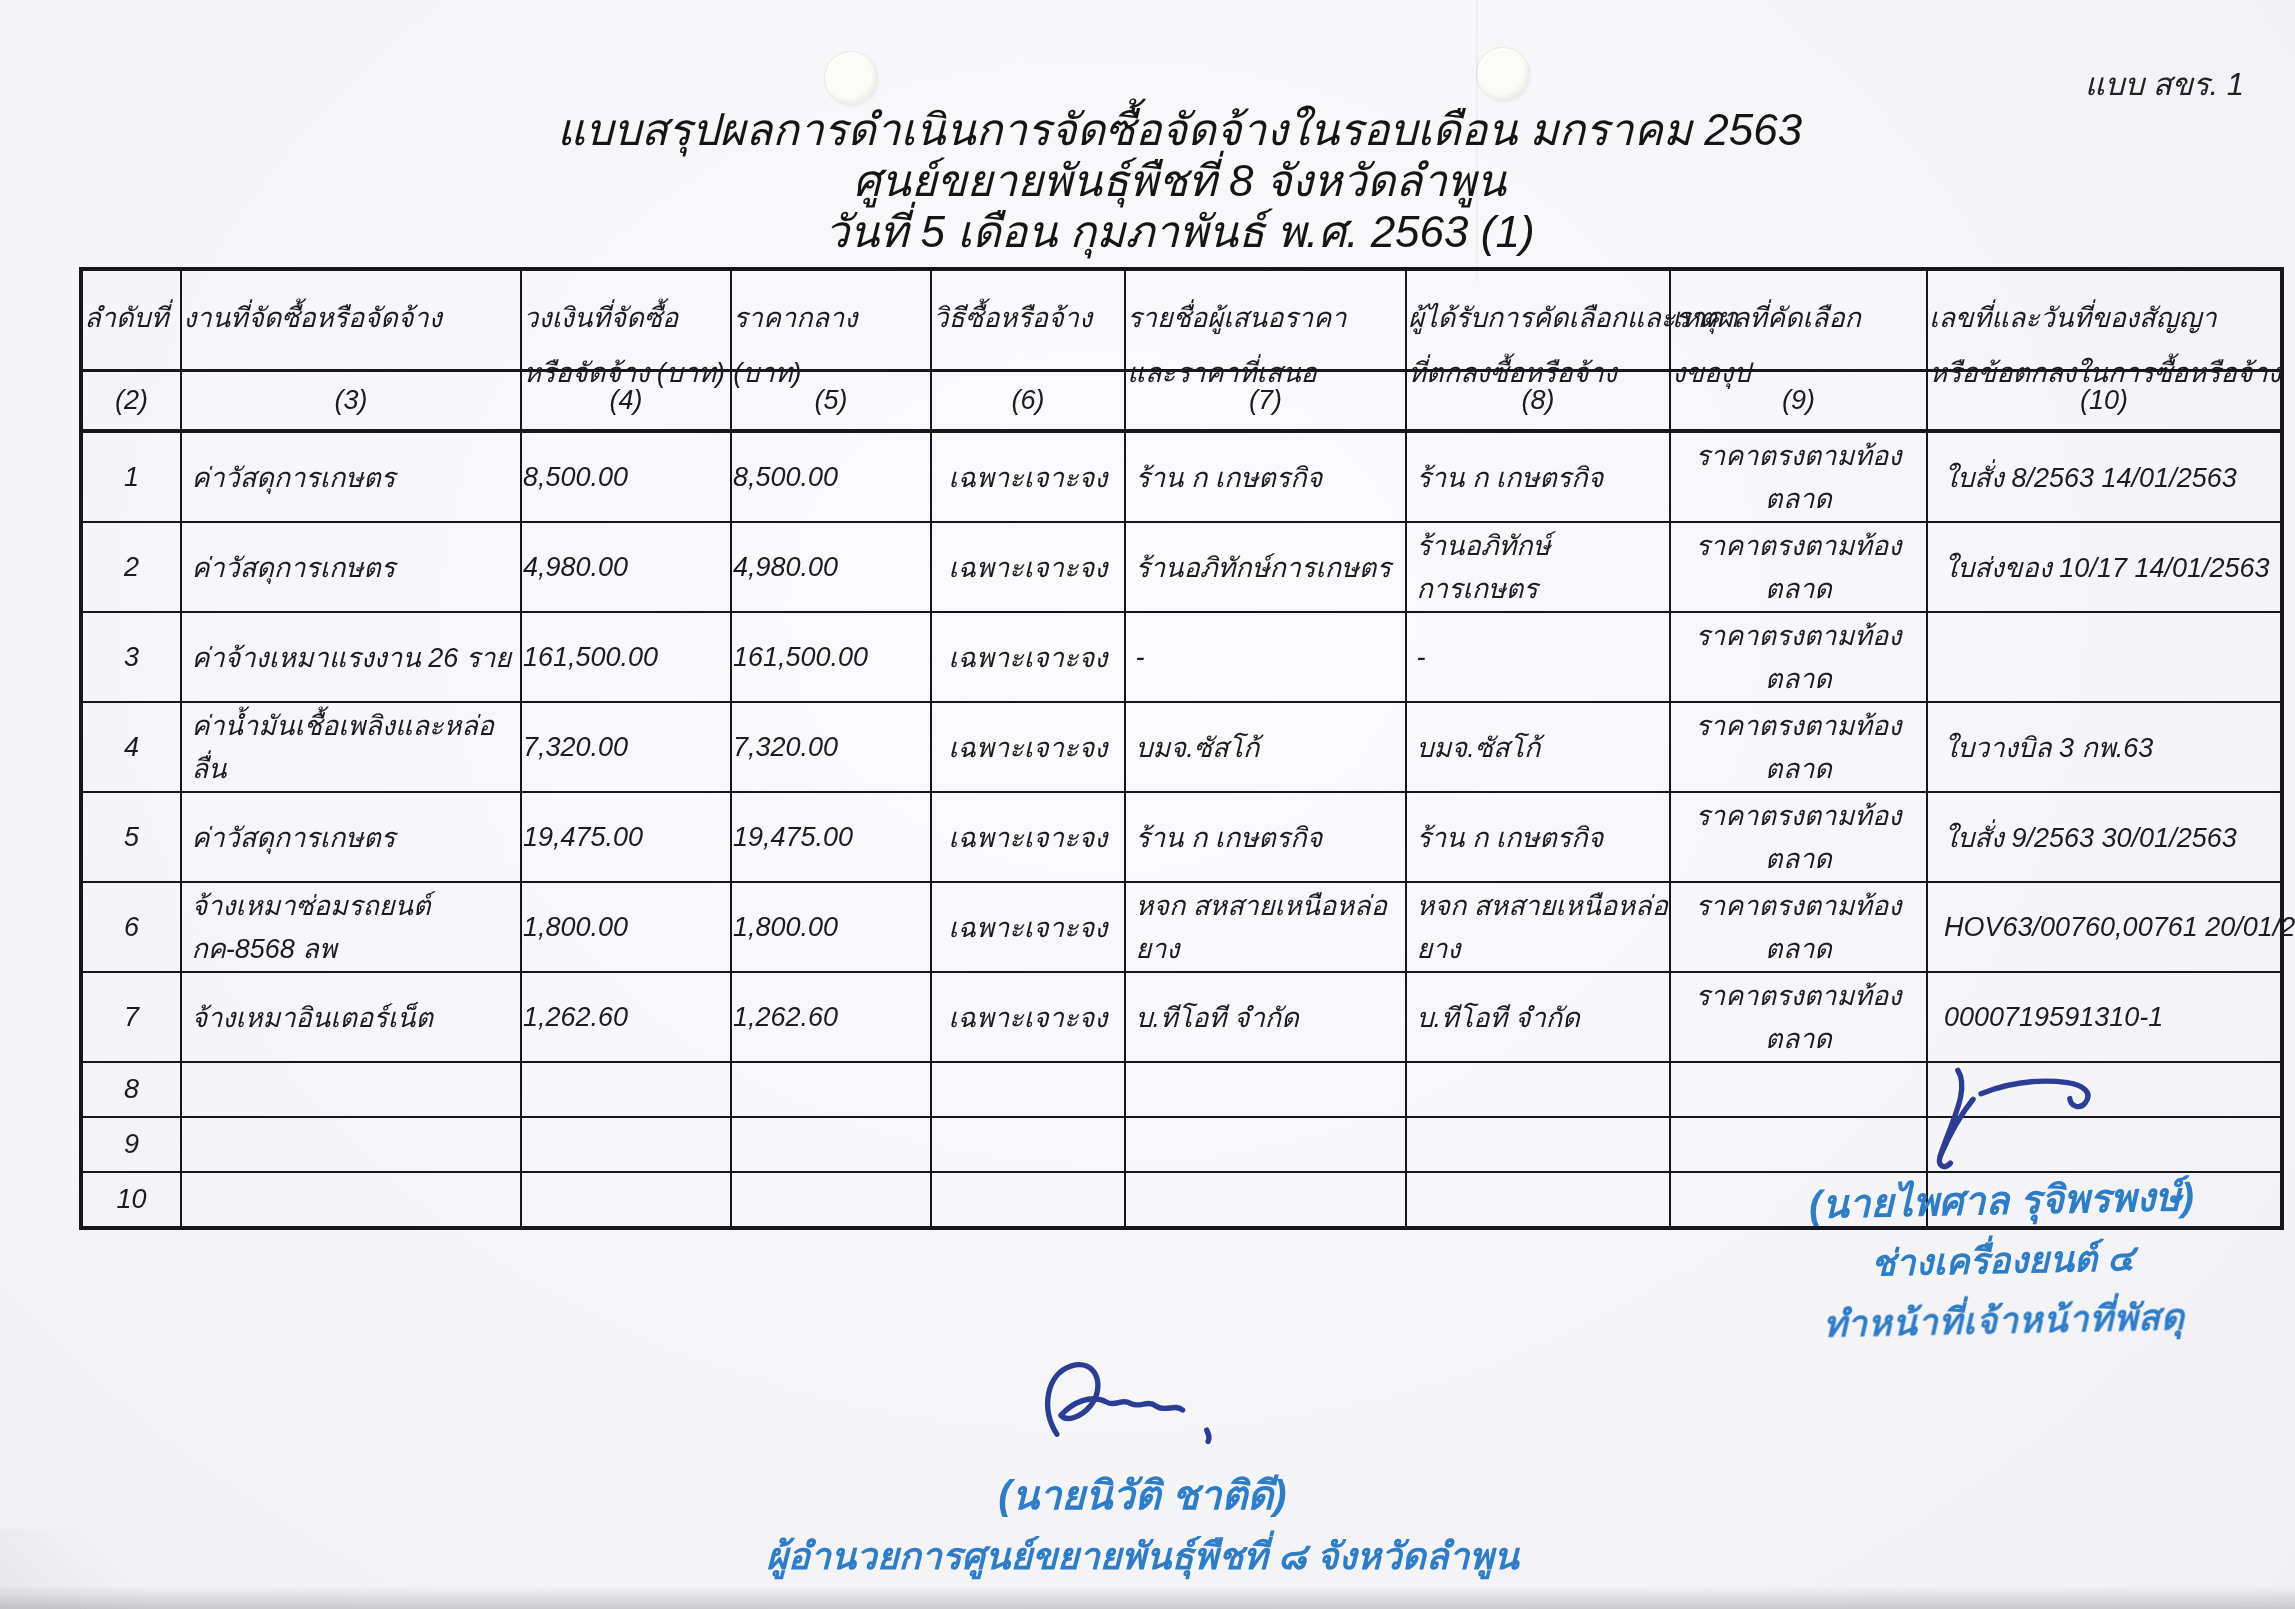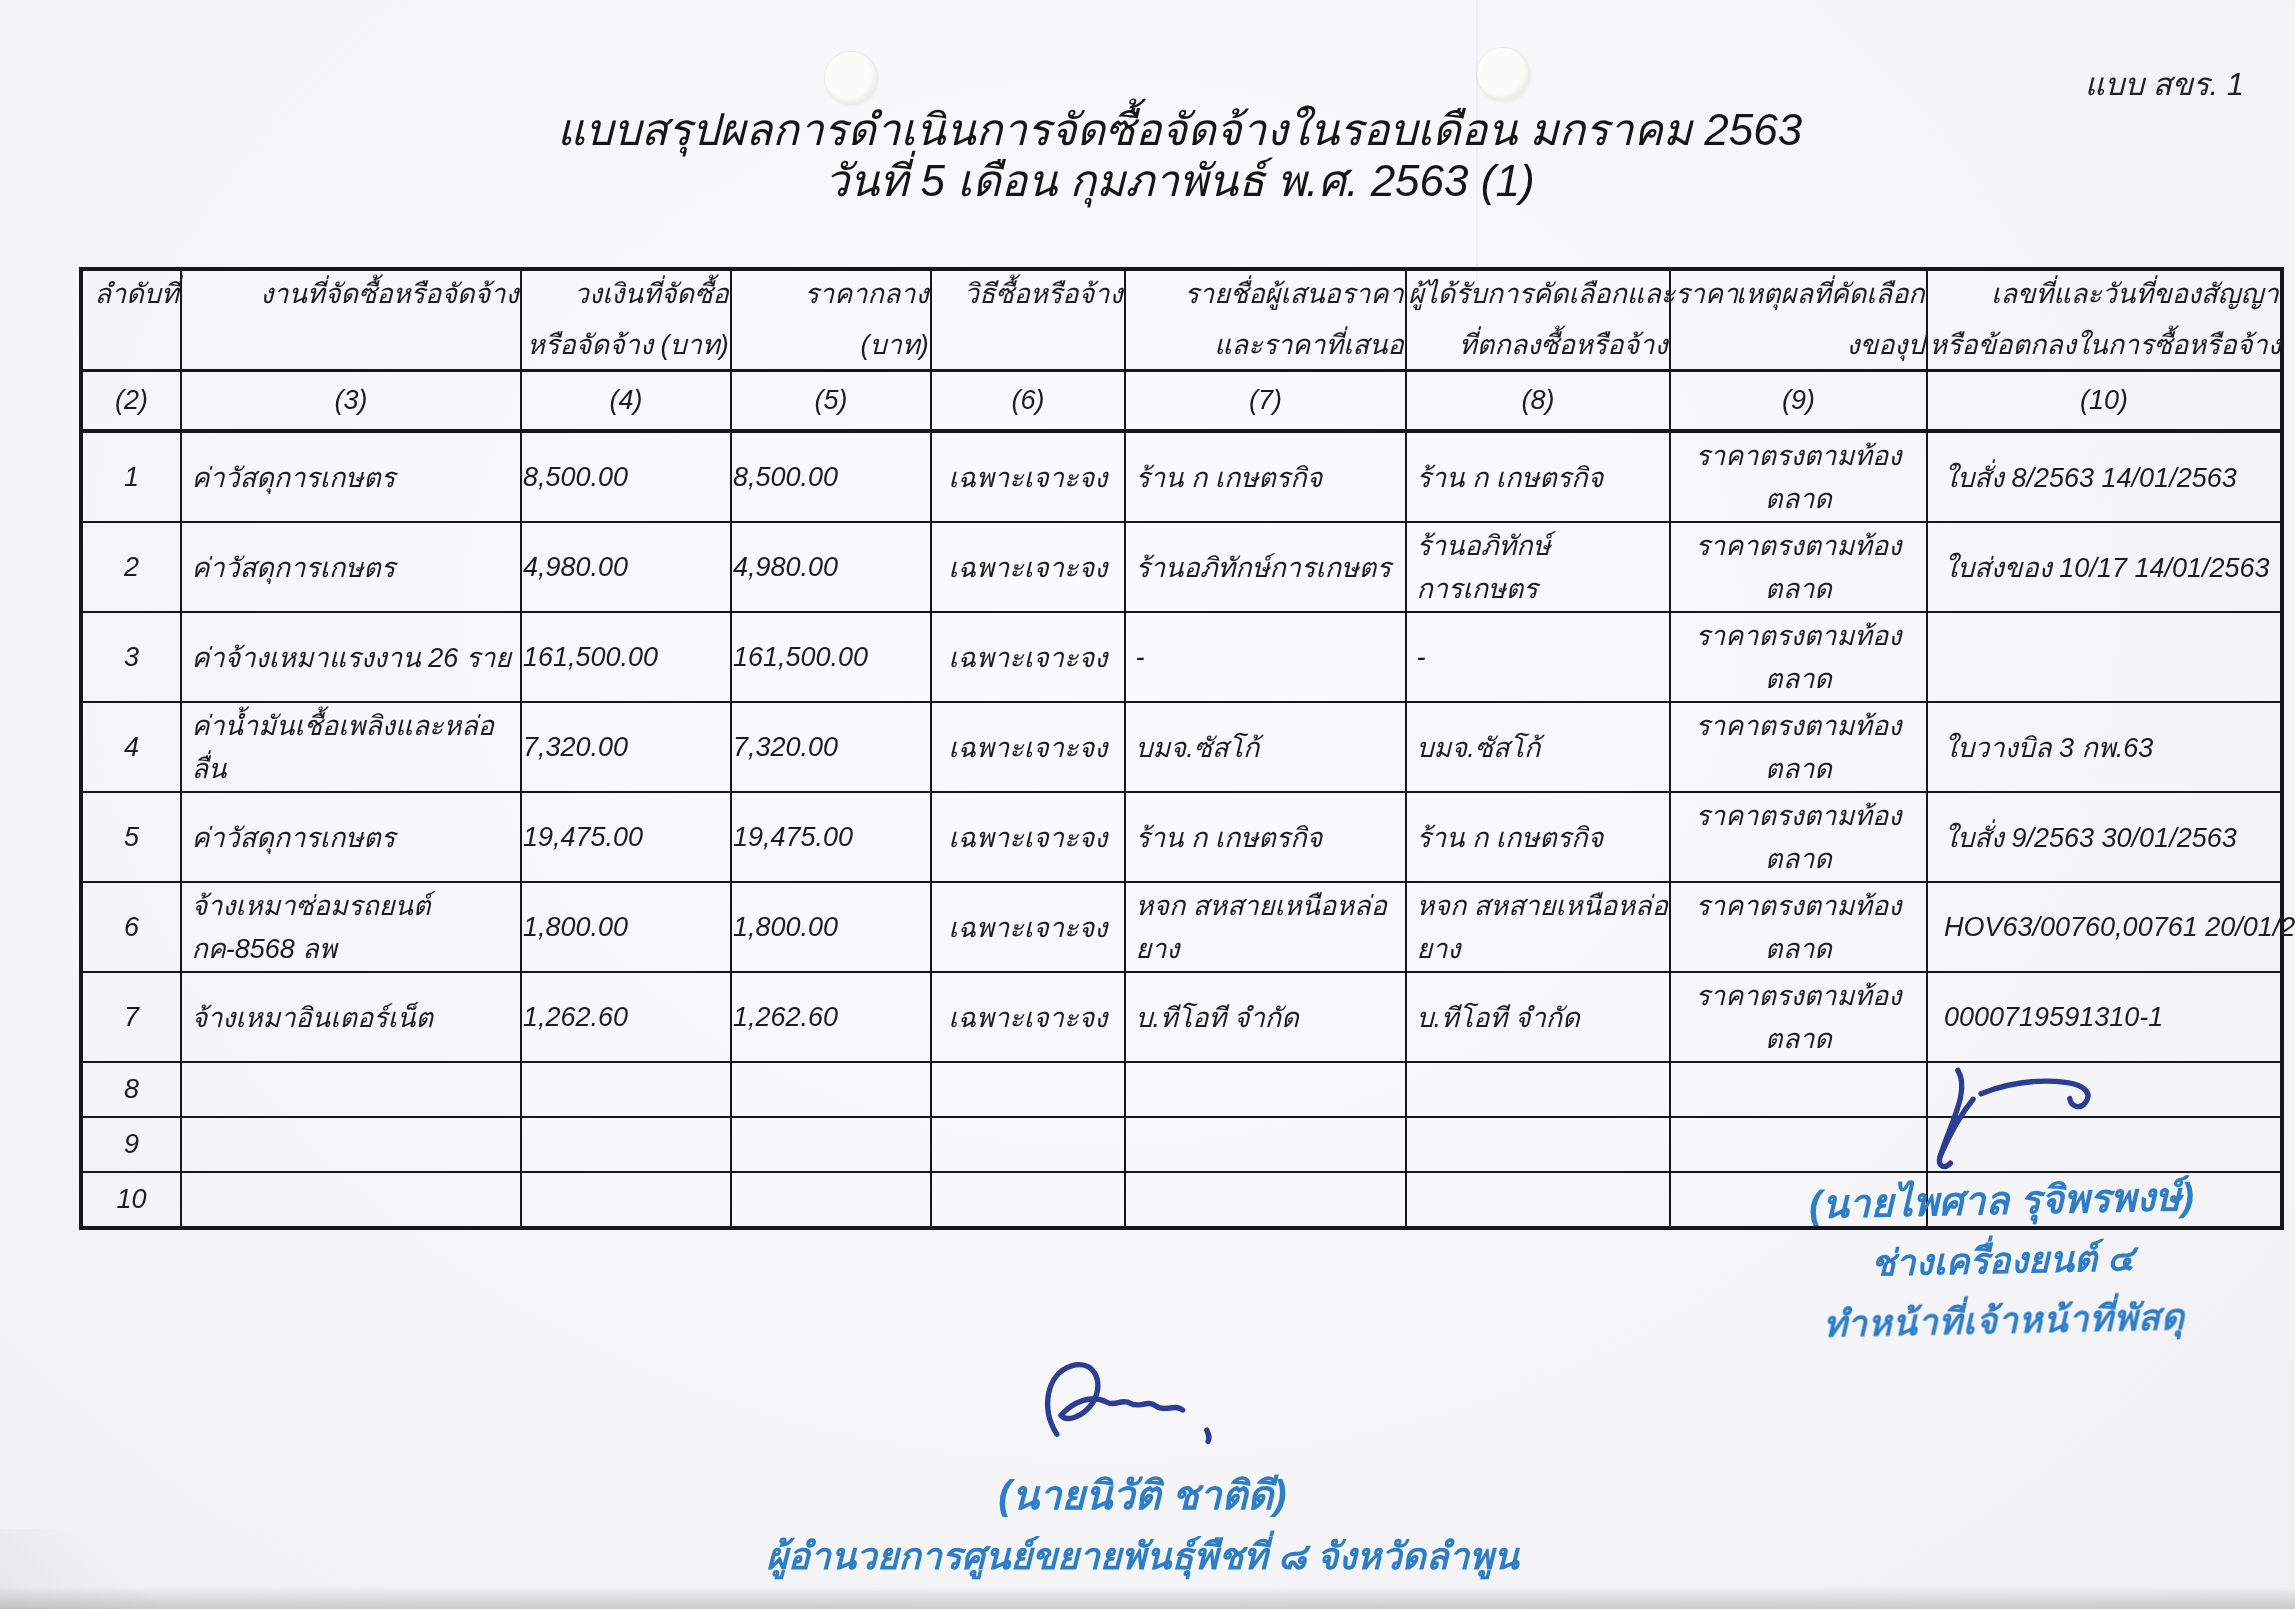--- a/index.html
+++ b/index.html
@@ -24,21 +24,21 @@
   .title-block{position:absolute;left:79px;top:104px;width:2201px;text-align:center;font-size:44px;color:#151515;}
   .title-block div{height:51px;line-height:51px;}
 
   table.doc{position:absolute;left:79px;top:267px;width:2201px;
       border-collapse:collapse;table-layout:fixed;background:transparent;}
   table.doc th,table.doc td{border:2.7px solid #17171a;font-weight:400;overflow:visible;}
   table.doc{border:4px solid #17171a;}
   tr.labels th{height:98px;vertical-align:top;font-size:27px;padding:0;}
   .hwrap{display:flex;flex-direction:column;justify-content:space-between;height:98px;
       padding:8px 1.3px 8px;box-sizing:border-box;}
-  .hwrap .l1,.hwrap .l2{line-height:1.15;text-align:right;white-space:nowrap;}
+  .hwrap .l1,.hwrap .l2{line-height:1.15;text-align:left;white-space:nowrap;margin-top:24px;}
   tr.nums td{height:55px;border-bottom-width:4px;font-size:27px;text-align:center;}
   tr.labels th{border-bottom-width:3.3px;}
   tbody td{height:51px;font-size:27px;}
   .al-c{text-align:center;}
   .al-l{text-align:left;padding-left:9.4px;}
   .al-r{padding-right:20px;}
   td.contract{white-space:nowrap;padding-left:16px;}
 
   .stamp{position:absolute;text-align:center;font-weight:700;}
   .stamp-officer{left:1674px;top:1060px;width:655px;color:#2e7dc8;transform:rotate(-1.2deg);}
@@ -56,20 +56,21 @@
 <div class="page">
 
   <div class="punch-hole ph-left"></div>
   <div class="punch-hole ph-right"></div>
   <div class="crease-v"></div>
 
   <div class="form-code">แบบ สขร. 1</div>
 
   <div class="title-block">
     <div>แบบสรุปผลการดำเนินการจัดซื้อจัดจ้างในรอบเดือน มกราคม 2563</div>
+    <div>ศูนย์ขยายพันธุ์พืชที่ 8 จังหวัดลำพูน</div>
     <div>วันที่ 5 เดือน กุมภาพันธ์ พ.ศ. 2563 (1)</div>
   </div>
 
   <table class="doc">
     <colgroup>
       <col style="width:100px">
         <col style="width:340px">
         <col style="width:210px">
       <col style="width:200px">
         <col style="width:194px">

